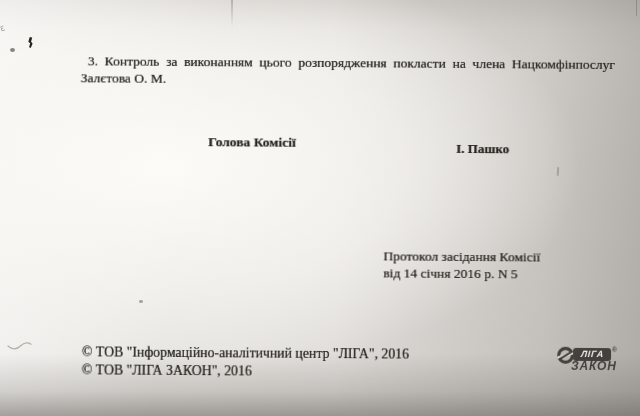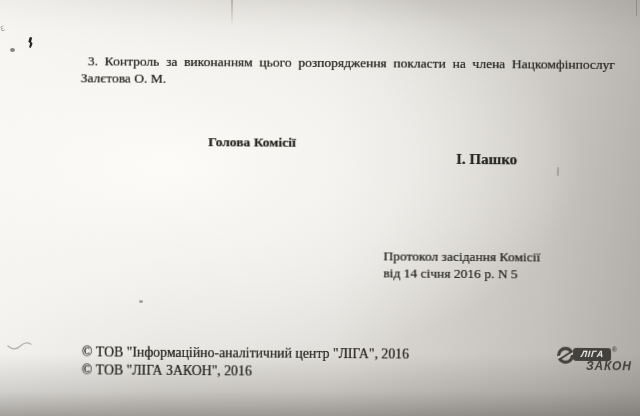--- a/index.html
+++ b/index.html
@@ -23,21 +23,21 @@
     transform:rotate(0.4deg); transform-origin:40px 40px;
     color:var(--ink, #26241f);
     filter:blur(0.22px);
   }
   .content .txt { text-shadow:0 0 0.55px rgba(38,36,31,0.75); }
 
   .clause { position:absolute; left:81px; top:52px; width:534px; font-size:13.5px; line-height:17px; }
   .clause-l1 { text-align:justify; text-align-last:justify; text-indent:7px; }
 
   .sig-role { position:absolute; left:173px; top:133px; font-size:13.5px; font-weight:bold;margin-left:36px; }
-  .sig-name { position:absolute; left:457px; top:148px; font-size:15px; font-weight:bold; }
+  .sig-name { position:absolute; left:457px; top:138px; font-size:13px; font-weight:bold; }
 
   .protocol { position:absolute; left:385px; top:245px; font-size:13.5px; line-height:17px; }
 
   .copyright { position:absolute; left:84px; top:343px; font-size:13.8px; line-height:17.5px; }
 
   
   .logo {
     position:absolute; left:556px; top:346px; width:72px; height:36px;
     filter:blur(0.3px); opacity:0.93;
     font-family:"Liberation Sans", sans-serif;
@@ -51,21 +51,21 @@
     display:flex; align-items:center; justify-content:center;
   }
   .logo-liga-box span {
     color:#f2f1ee; font-size:9px; font-weight:bold; font-style:italic;
     letter-spacing:0.6px; transform:skewX(-4deg); line-height:1;
   }
   .logo-reg { position:absolute; left:56px; top:0; font-size:6.5px; font-weight:bold; }
   .logo-zakon {
     position:absolute; left:15px; top:13px;
     font-size:12px; font-weight:bold; font-style:italic;
-    letter-spacing:0.8px; line-height:1.2;margin-left:15px;
+    letter-spacing:0.8px; line-height:1.2;
   }
 
   
   .mark { position:absolute; }
   .mark-squiggle { left:0px; top:23px; color:#8f8a82; font-size:9px; transform:rotate(-18deg); font-family:"DejaVu Sans",sans-serif; opacity:.8; }
   .mark-exclaim {
     left:28px; top:37px; width:5px; height:11px; background:#16130f; opacity:.92;
     clip-path:polygon(28% 0, 78% 4%, 60% 42%, 95% 58%, 62% 100%, 28% 94%, 44% 56%, 4% 44%);
     transform:rotate(4deg); filter:blur(0.2px);
   }

